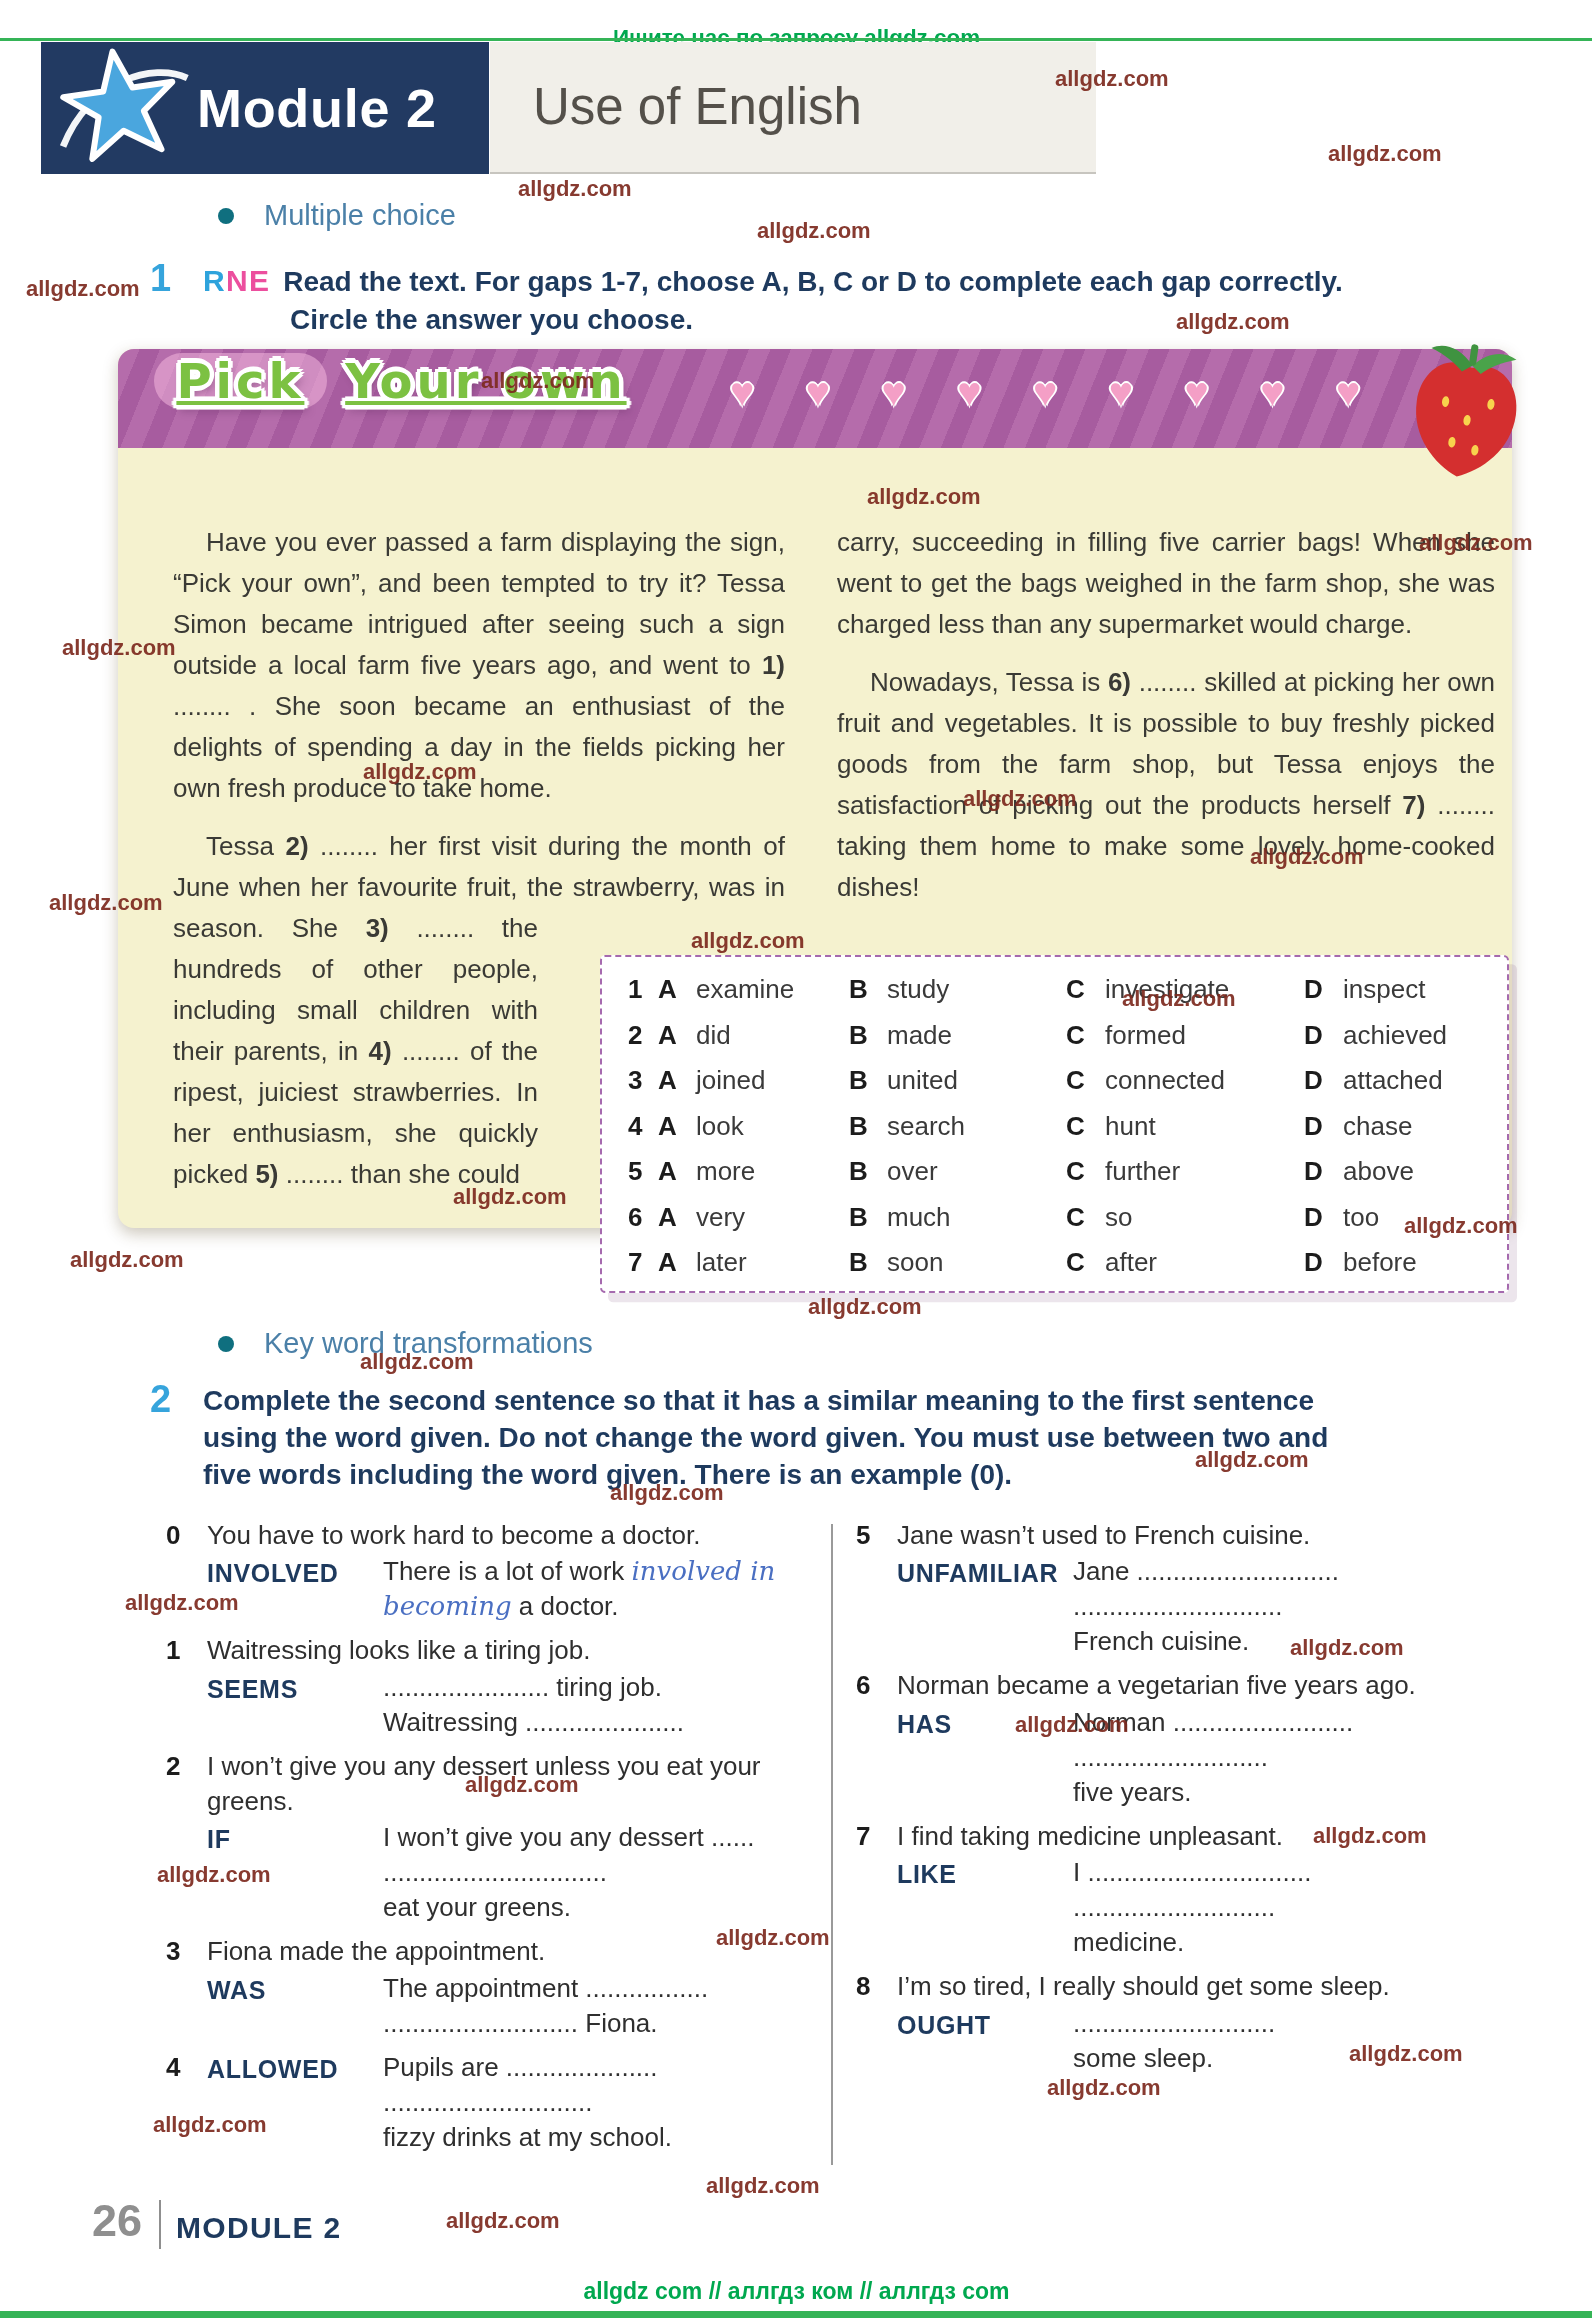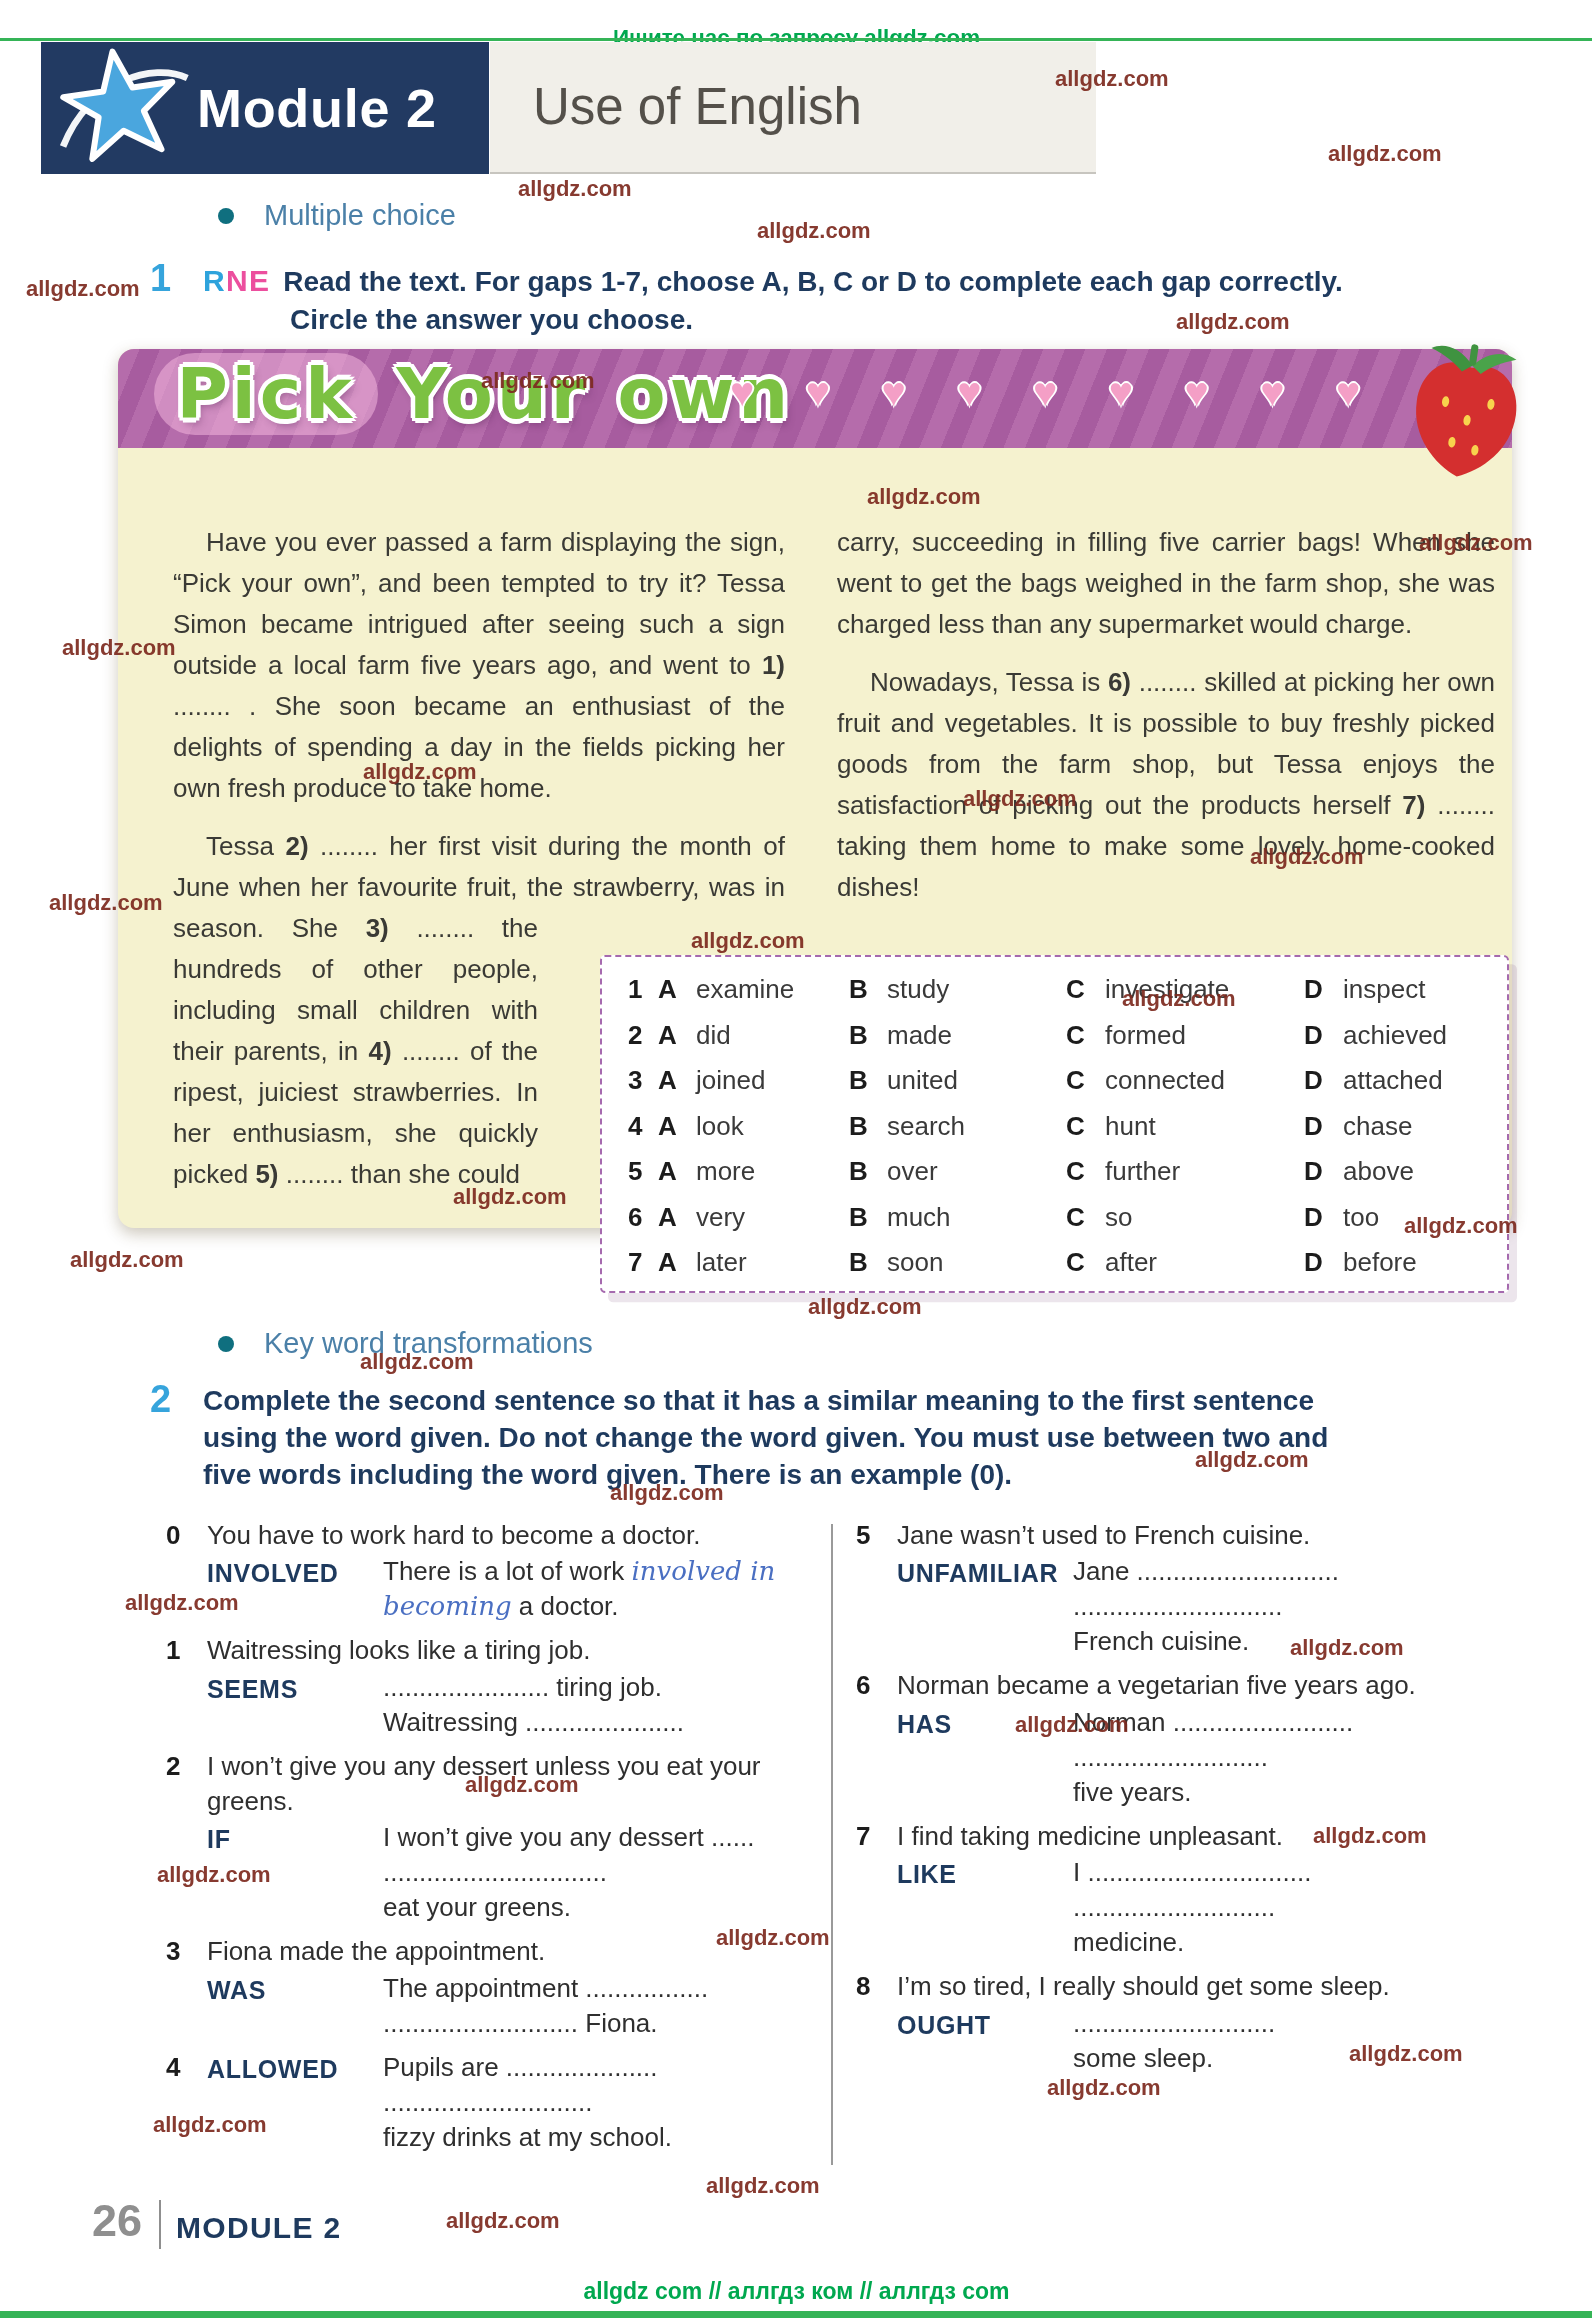--- a/index.html
+++ b/index.html
@@ -27,22 +27,22 @@
   #ex2-num{left:150px;top:1378px;}
 
   .ex1-instr{position:absolute;left:203px;top:262px;width:1210px;font-size:28px;font-weight:700;color:#1e3a5e;line-height:38px;}
   .rne{font-size:30px;font-weight:800;margin-right:13px;letter-spacing:1.3px;}
   .rne .r{color:#2ea3dc}.rne .n{color:#ec4f9e}.rne .e{color:#ec4f9e}
   .instr-line2{margin-left:87px;}
   .ex2-instr{position:absolute;left:203px;top:1382px;width:1164px;font-size:28px;font-weight:700;color:#1e3a5e;line-height:37px;}
 
   .card{position:absolute;left:118px;top:349px;width:1394px;height:879px;background:#f5f2cf;border-radius:16px;box-shadow:0 5.3px 14.5px rgba(80,60,20,.28);}
   .card-band{position:absolute;left:0;top:0;right:0;height:99px;border-radius:16px 16px 0 0;background:repeating-linear-gradient(112deg,#b56cab 0 20px,#a75c9f 20px 39px);}
-  .card-title{position:absolute;left:36px;top:4px;display:flex;align-items:center;gap:18.4px;font-weight:800;font-size:70px;color:#7cc142;letter-spacing:4px;font-family:"DejaVu Sans",sans-serif;
-    text-shadow:-3.3px -3.3px 0 #fff,3.3px -3.3px 0 #fff,-3.3px 3.3px 0 #fff,3.3px 3.3px 0 #fff,-4.6px 0 0 #fff,4.6px 0 0 #fff,0 -4.6px 0 #fff,0 4.6px 0 #fff,3.3px 6px 8px rgba(80,30,80,.45);}
+  .card-title{position:absolute;left:36px;top:4px;display:flex;align-items:center;gap:18.4px;font-weight:800;font-size:48px;color:#7cc142;letter-spacing:4px;font-family:"DejaVu Sans",sans-serif;
+    text-shadow:-3.3px -3.3px 0 #fff,3.3px -3.3px 0 #fff,-3.3px 3.3px 0 #fff,3.3px 3.3px 0 #fff,-4.6px 0 0 #fff,4.6px 0 0 #fff,0 -4.6px 0 #fff,0 4.6px 0 #fff,3.3px 6px 8px rgba(80,30,80,.45);text-decoration:underline;}
   .card-title .pill{background:rgba(243,183,220,.55);border-radius:46px;padding:0 22.4px;}
   .hearts{position:absolute;left:612px;top:20px;font-size:41px;letter-spacing:20px;color:#f49fc6;white-space:nowrap;
     text-shadow:-2px 0 0 #fff,2px 0 0 #fff,0 -2px 0 #fff,0 2px 0 #fff;}
   .strawberry{position:absolute;left:1288px;top:-10.5px;width:120px;height:143px;transform:rotate(8deg);z-index:3;}
 
   .psg-col{position:absolute;font-size:26px;line-height:41px;color:#3a3a35;text-align:justify;}
   #psg-left{left:55px;top:157px;width:612px;}
   #psg-right{left:719px;top:157px;width:658px;}
   .psg{margin:16px 0 17px 0;}
   .psg.indent{text-indent:33px;}

